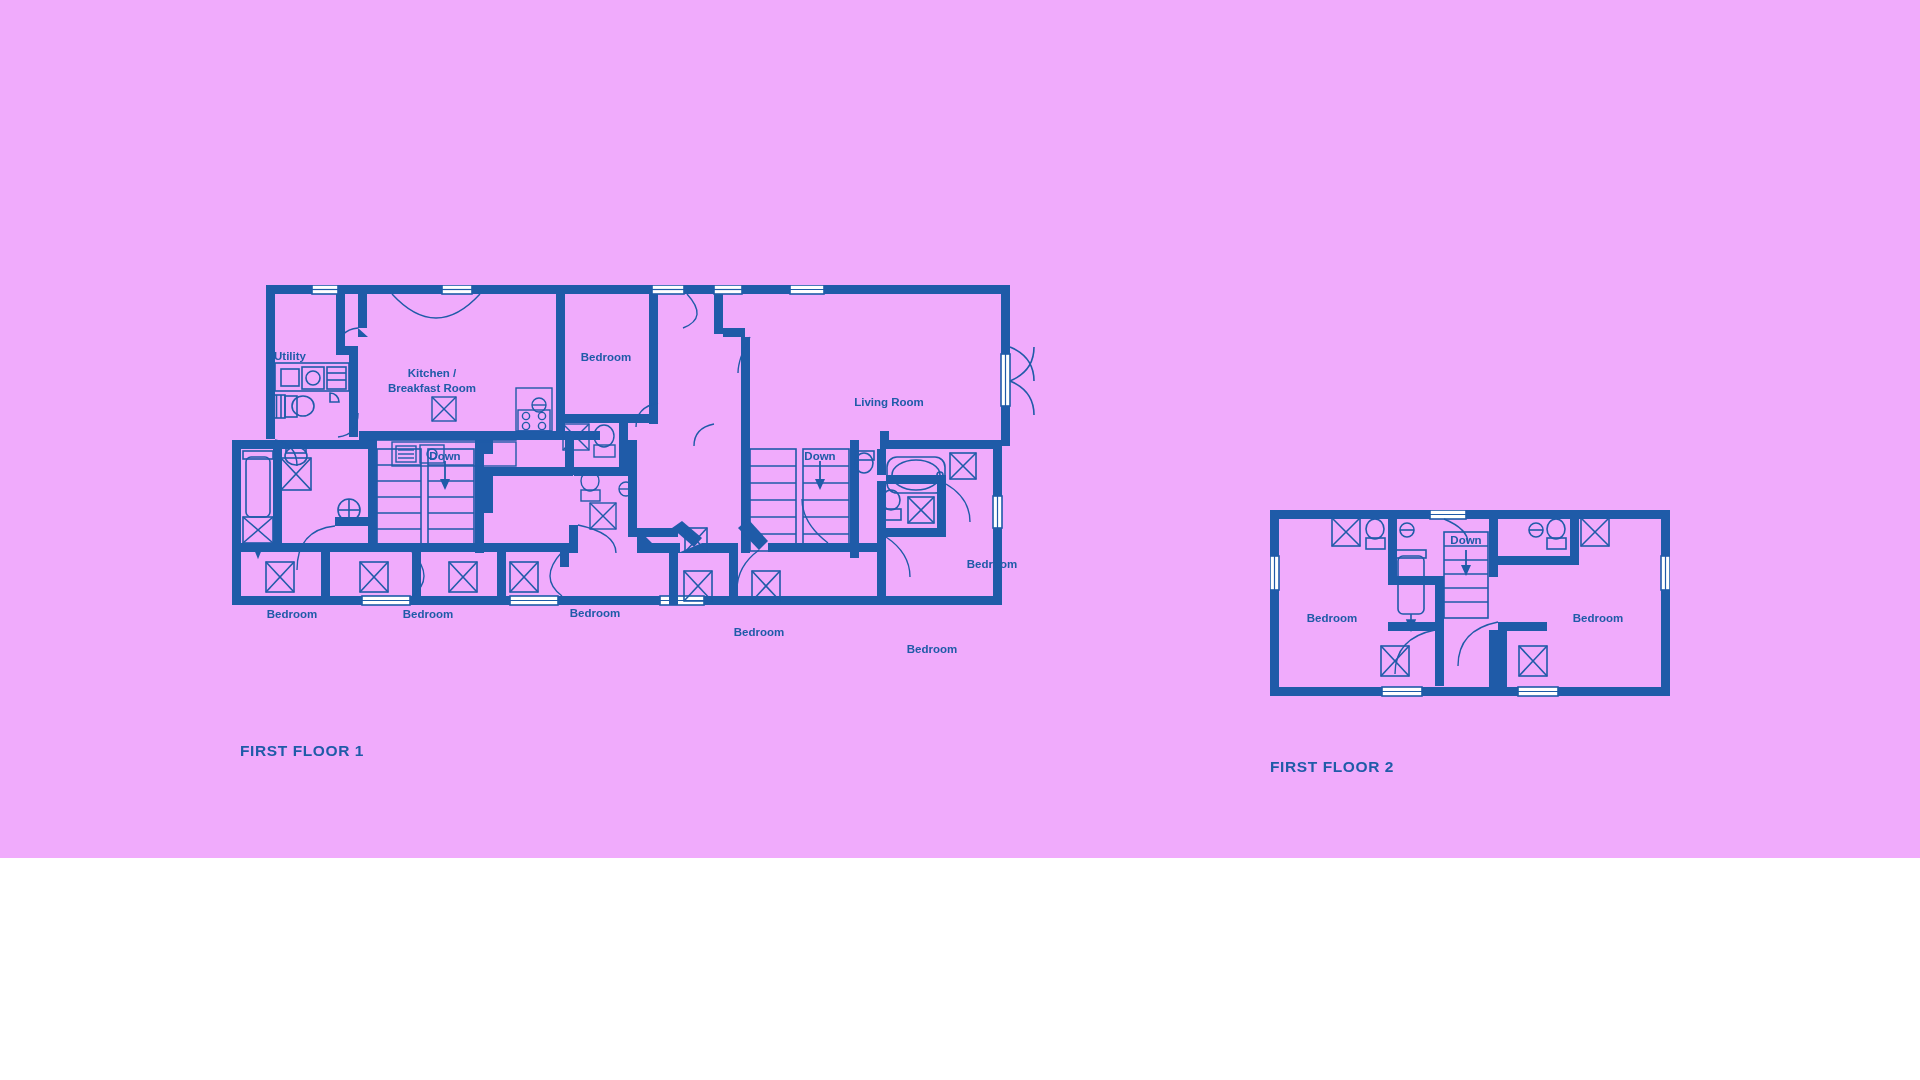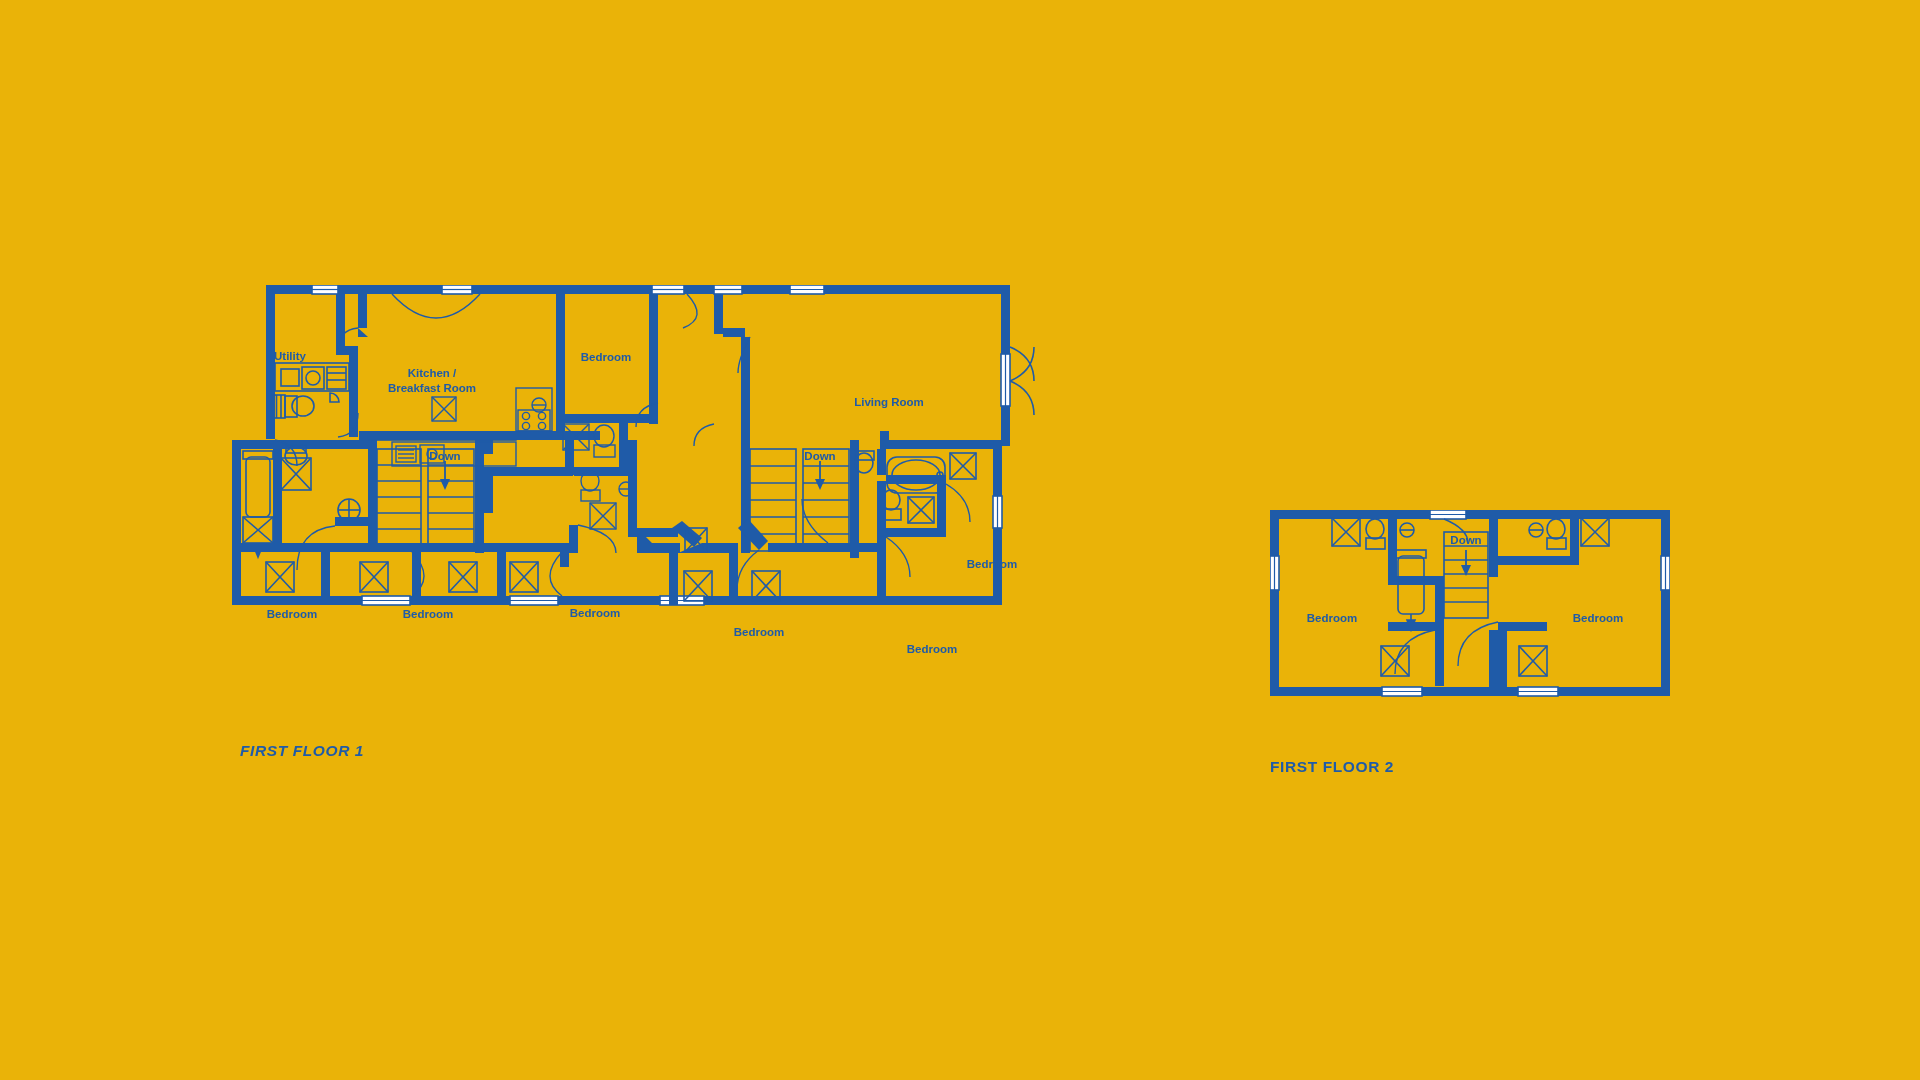--- a/index.html
+++ b/index.html
@@ -1,37 +1,37 @@
 <!DOCTYPE html>
 <html><head>
 <meta charset="utf-8">
 <title>Floor Plans</title>
 <style>
   html,body{margin:0;padding:0;background:#ffffff;}
   body{
     width:1920px;height:1080px;overflow:hidden;
     font-family:"Liberation Sans","DejaVu Sans",sans-serif;
   }
-  #stage{position:relative;width:1920px;height:1080px;background:#eab308;}
+  #stage{position:relative;width:1920px;height:858px;background:#f0abfc;}
 
   .plan-wrap{position:absolute;}
   #plan1{left:232px;top:285px;width:840px;height:420px;}
   #plan2{left:1270px;top:510px;width:400px;height:195px;}
 
   .plan-svg{display:block;}
 
   .plan-title{
     position:absolute;
     font-weight:bold;
     font-size:15.5px;
     letter-spacing:0.6px;
     color:#1f5ba8;
     white-space:nowrap;
   }
-  #title1{left:240px;top:742px;font-style:italic;}
+  #title1{left:240px;top:742px;}
   #title2{left:1270px;top:742px;margin-top:16px;}
 
   
 </style>
 </head>
 <body>
 
 <div id="stage">
 
   <div class="plan-wrap" id="plan1">

